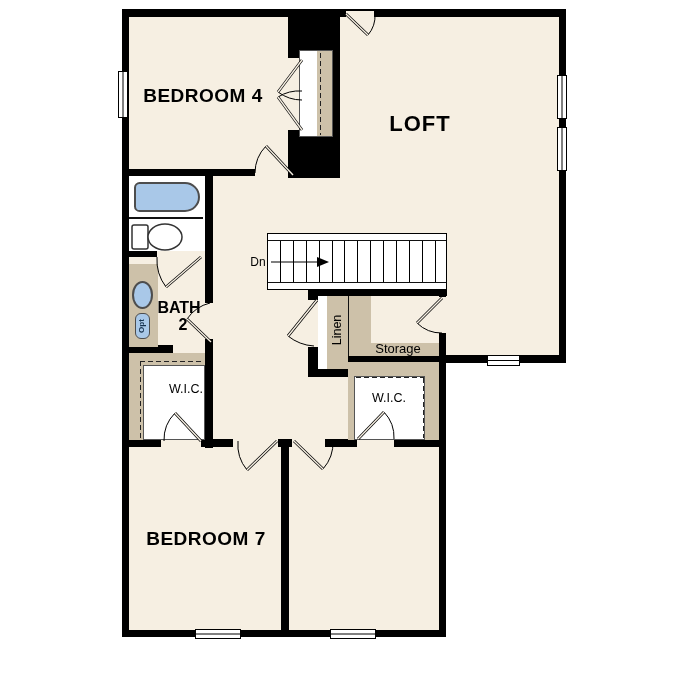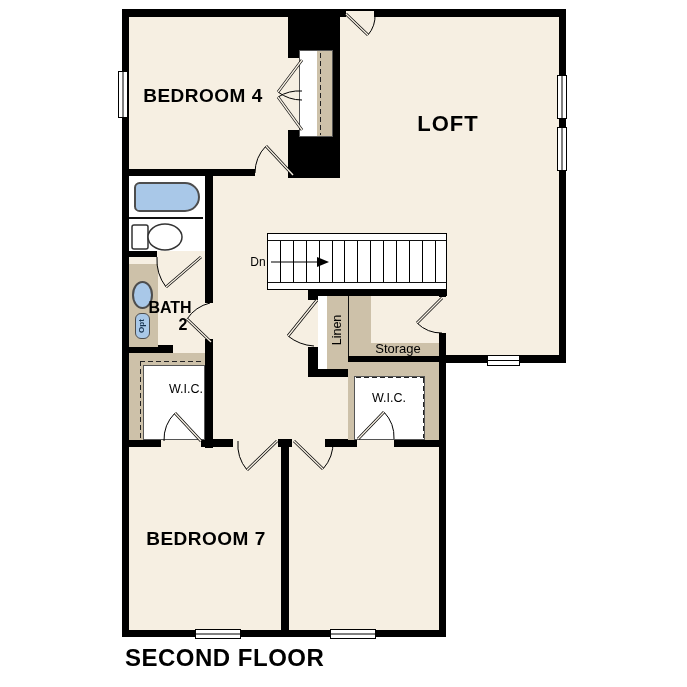--- a/index.html
+++ b/index.html
@@ -216,25 +216,24 @@
 
       <g>
         <path d="M442,333 A35,35 0 0 1 417,323" stroke="#000" stroke-width="1"></path>
         <path d="M442,298 L417,323" stroke="#000" stroke-width="2.8"></path>
         <path d="M442,298 L417,323" stroke="#f6efe2" stroke-width="1.4"></path>
       </g>
     </g>
   </svg>
 
   <div class="lbl room-lbl" style="left:203px;top:95px;">BEDROOM 4</div>
-  <div class="lbl loft-lbl" style="left:448px;top:124px;">LOFT</div>
+  <div class="lbl loft-lbl" style="left:420px;top:124px;">LOFT</div>
   <div class="lbl room-lbl" style="left:206px;top:538px;">BEDROOM 7</div>
-  <div class="lbl bath-lbl" style="left:170px;top:308px;">BATH</div>
+  <div class="lbl bath-lbl" style="left:179px;top:308px;">BATH</div>
   <div class="lbl bath-lbl" style="left:183px;top:325px;">2</div>
   <div class="lbl small-lbl" style="left:186px;top:389px;">W.I.C.</div>
   <div class="lbl small-lbl" style="left:389px;top:398px;">W.I.C.</div>
   <div class="lbl" style="left:398px;top:348px;font-size:13px;">Storage</div>
   <div class="lbl small-lbl rot" style="left:337px;top:330px;">Linen</div>
   <div class="lbl" style="left:258px;top:262px;font-size:12px;">Dn</div>
   <div class="lbl opt-lbl rot" style="left:142px;top:326px;">Opt</div>
-  <div class="lbl title-lbl" style="left:125px;top:646px;">SECOND FLOOR</div>
 
 </div>
 
 </body></html>

